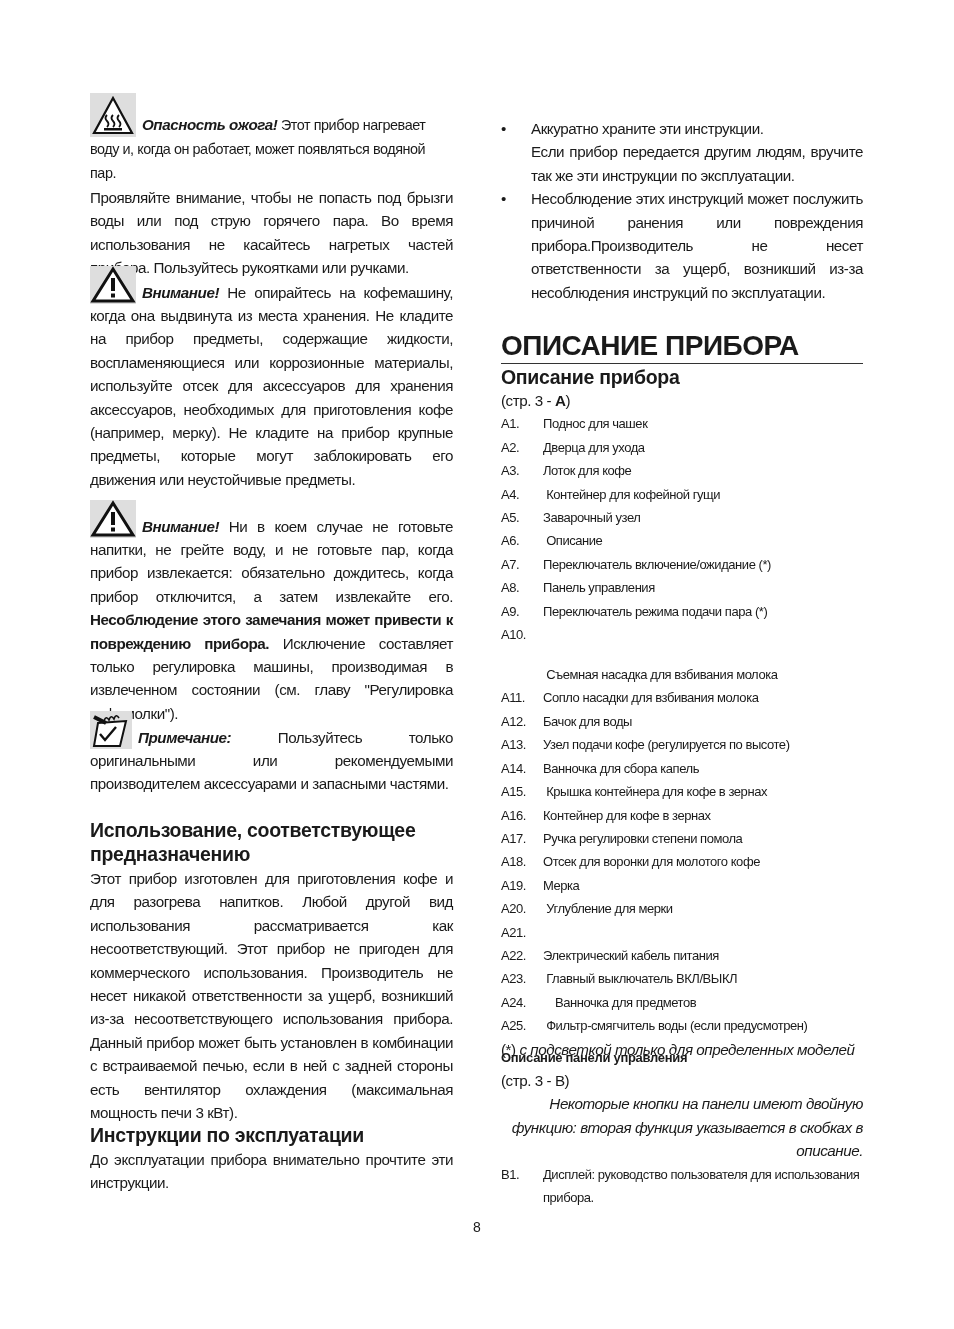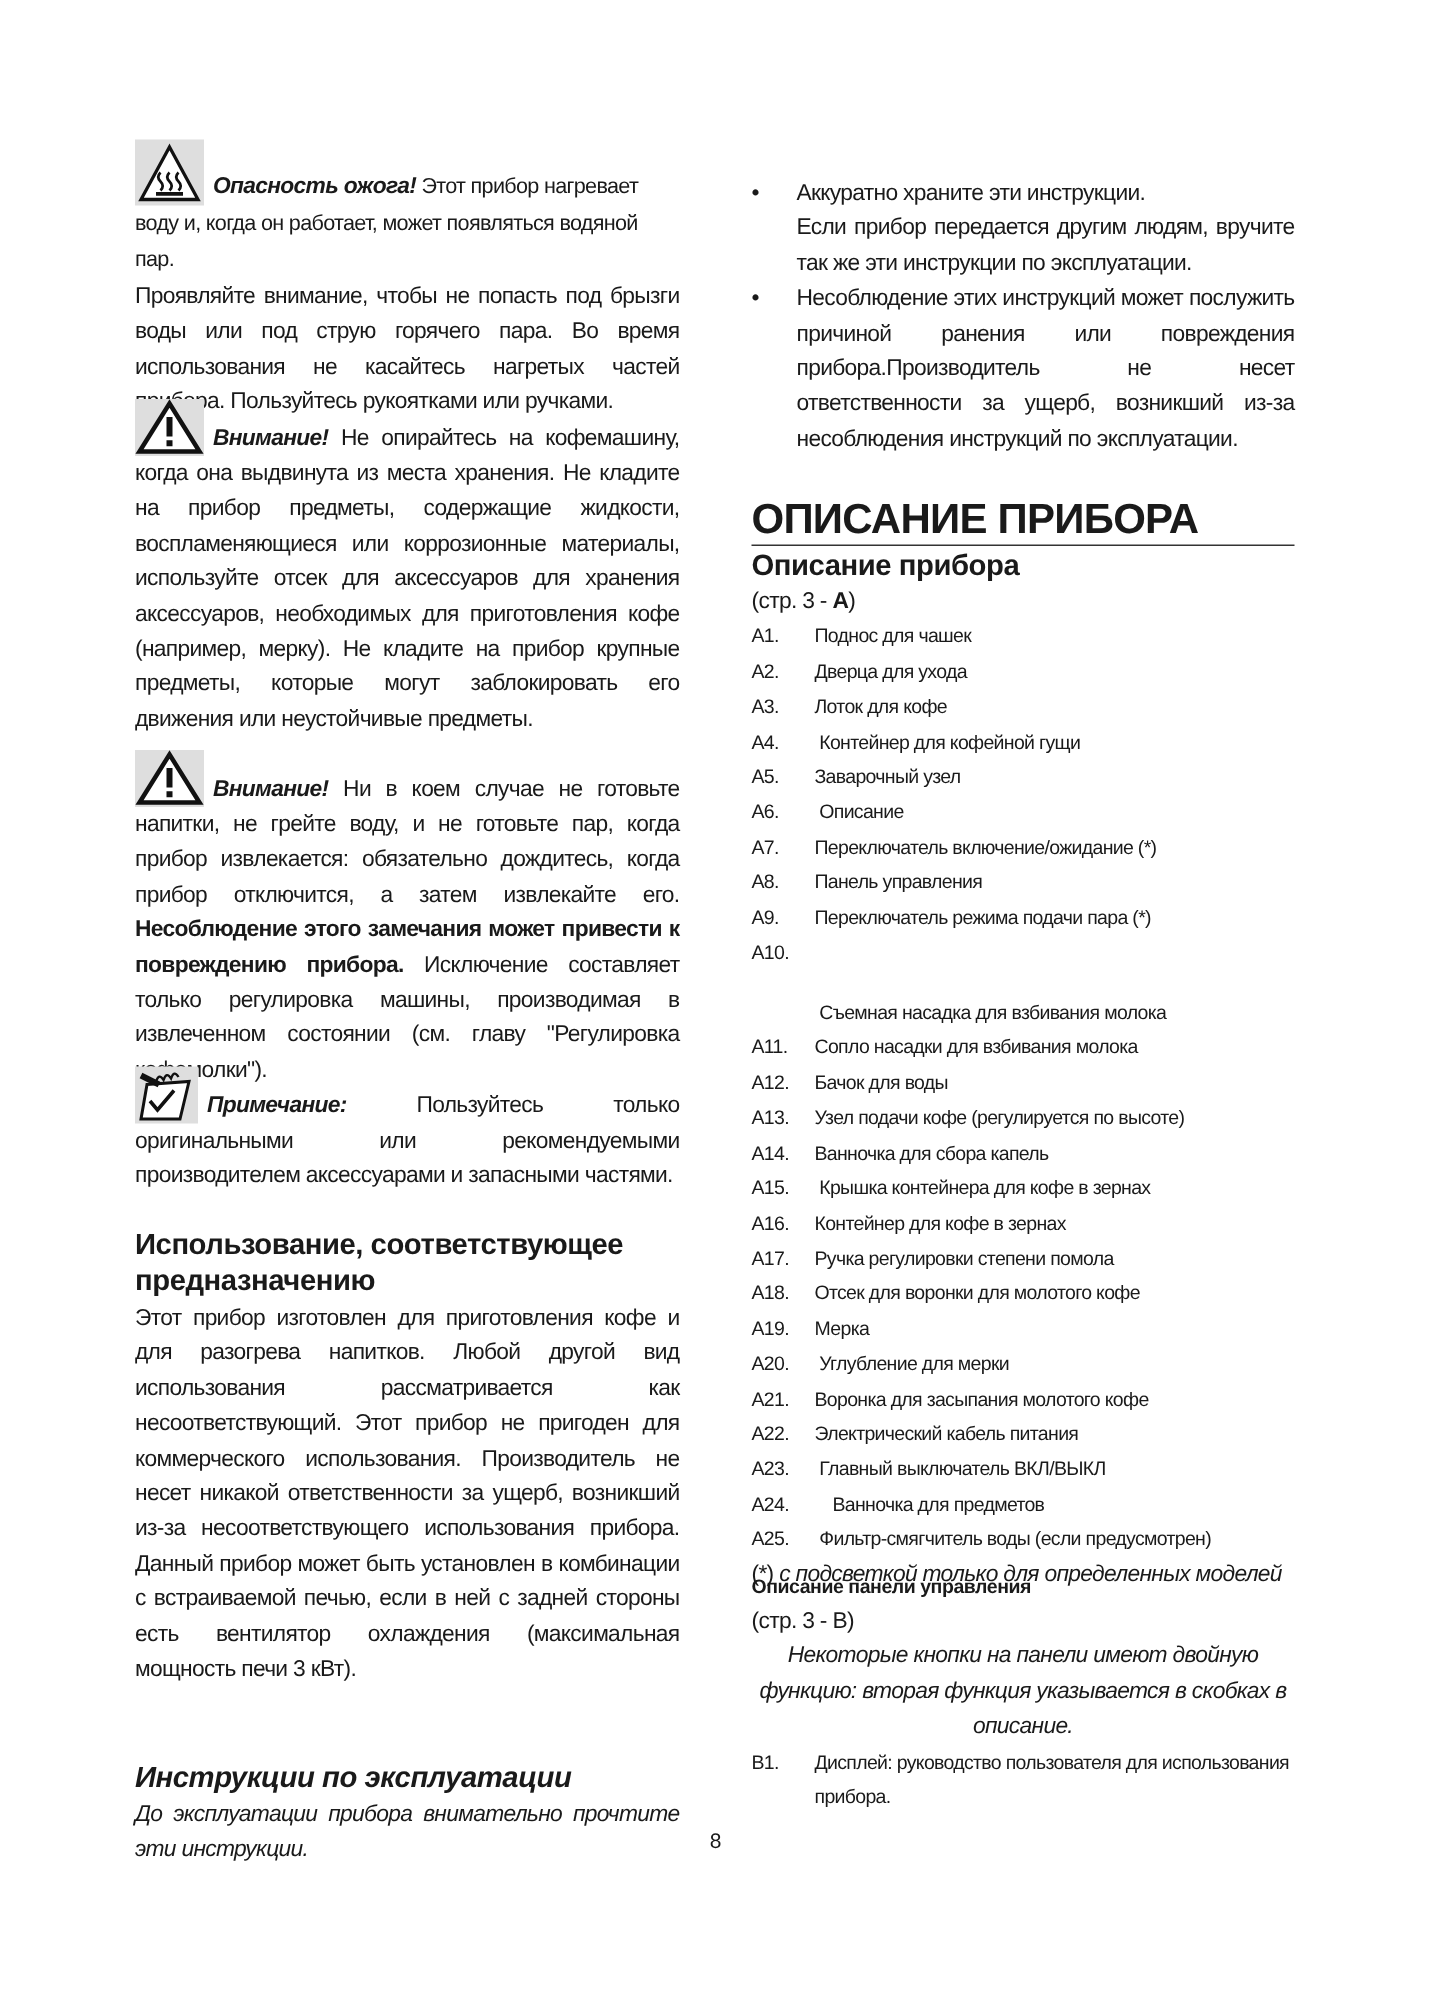--- a/index.html
+++ b/index.html
@@ -90,21 +90,21 @@
         </svg>
       </span><span class="warn-lbl">Примечание:</span><span> Пользуйтесь только оригинальными или рекомендуемыми производителем аксессуарами и запасными частями.</span>
     </p>
   </div>
 
   <div style="position:absolute; top:818px; width:363px;">
     <h2 class="h2">Использование, соответствующее предназначению</h2>
     <p class="p" style="margin-top:1px;">Этот прибор изготовлен для приготовления кофе и для разогрева напитков. Любой другой вид использования рассматривается как несоответствующий. Этот прибор не пригоден для коммерческого использования. Производитель не несет никакой ответственности за ущерб, возникший из-за несоответствующего использования прибора. Данный прибор может быть установлен в комбинации с встраиваемой печью, если в ней с задней стороны есть вентилятор охлаждения (максимальная мощность печи 3 кВт).</p>
   </div>
 
-  <div style="position:absolute; top:1173px; width:363px;font-style:italic;">
+  <div style="position:absolute; top:1123px; width:363px;">
     <h2 class="h2">Инструкции по эксплуатации</h2>
     <p class="p" style="margin-top:1px;">До эксплуатации прибора внимательно прочтите эти инструкции.</p>
   </div>
 </div>
 
 <div class="col col-right">
 
   <div style="position:absolute; top:117px; width:362px;">
     <div class="bullet p">
       <span class="dot">•</span>
@@ -197,21 +197,20 @@
         <div class="item">
           <span class="code">A19.</span>
           <span class="txt" style="white-space: pre-wrap;">Мерка</span>
         </div>
         <div class="item">
           <span class="code">A20.</span>
           <span class="txt" style="white-space: pre-wrap;"> Углубление для мерки</span>
         </div>
         <div class="item">
           <span class="code">A21.</span>
-          <span class="txt" style="white-space: pre-wrap;">Воронка для засыпания молотого кофе</span>
         </div>
         <div class="item">
           <span class="code">A22.</span>
           <span class="txt" style="white-space: pre-wrap;">Электрический кабель питания</span>
         </div>
         <div class="item">
           <span class="code">A23.</span>
           <span class="txt" style="white-space: pre-wrap;"> Главный выключатель ВКЛ/ВЫКЛ</span>
         </div>
         <div class="item">
@@ -222,21 +221,21 @@
           <span class="code">A25.</span>
           <span class="txt" style="white-space: pre-wrap;"> Фильтр-смягчитель воды (если предусмотрен)</span>
         </div>
       </div>
     <div class="p" style="text-align:left;"><span>(*)</span><span class="ital"> с подсветкой только для определенных моделей</span></div>
   </div>
 
   <div style="position:absolute; top:1047px; width:362px;">
     <h3 class="h3">Описание панели управления</h3>
     <div class="p">(стр. 3 - B)</div>
-    <div class="p ital" style="text-align:center;">Некоторые кнопки на панели имеют двойную функцию: вторая функция указывается в скобках в описание.</div>
+    <div class="p ital" style="text-align:right;">Некоторые кнопки на панели имеют двойную функцию: вторая функция указывается в скобках в описание.</div>
     <div id="panel-list">
         <div class="item">
           <span class="code">B1.</span>
           <span class="txt" style="white-space: pre-wrap;">Дисплей: руководство пользователя для использования прибора.</span>
         </div>
       </div>
   </div>
 </div>
 
 <div class="pagenum">8</div>

